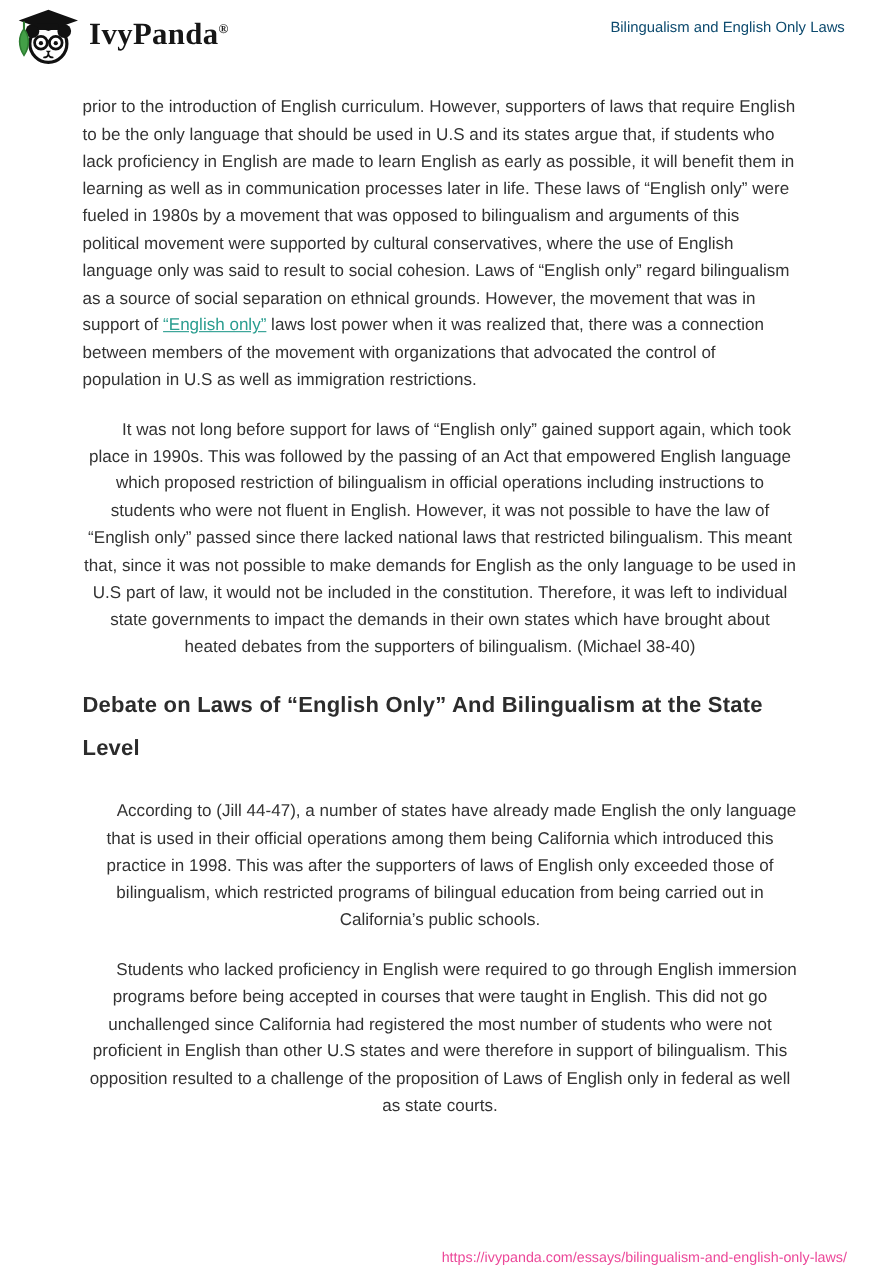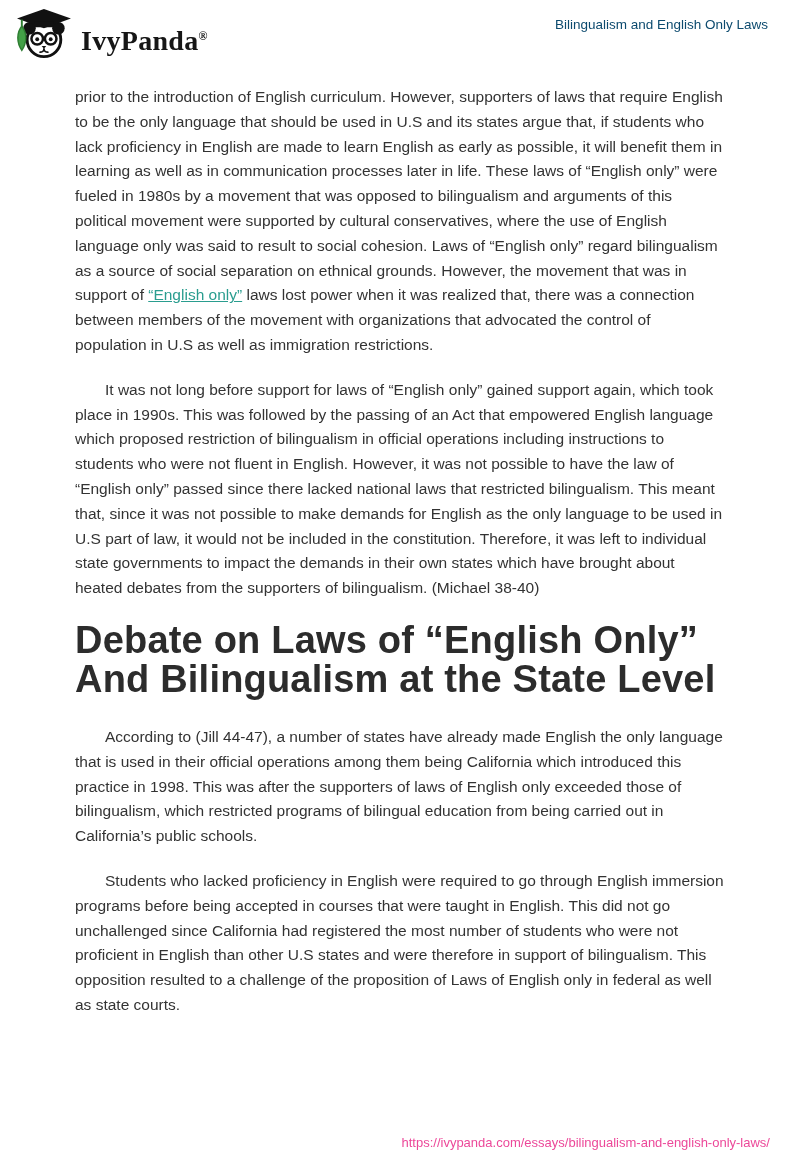--- a/index.html
+++ b/index.html
@@ -14,21 +14,20 @@
   }
   
   .header {
     display: flex;
     justify-content: space-between;
     align-items: flex-start;
     padding: 8px 32px 0 14px;
   }
   .brand {
     display: flex;
-    align-items: center;
     gap: 9px;
     cursor: pointer;
   }
   .brand-text {
     font-family: "Liberation Serif", serif;
     font-weight: 700;
     font-size: 28px;
     color: #161616;
     letter-spacing: 0.3px;
     line-height: 1;
@@ -48,28 +47,28 @@
   .content {
     padding: 21px 75px 0 75px;
     color: #333333;
   }
   .content p {
     font-size: 15.5px;
     line-height: 24.8px;
     margin: 0 0 20px 0;
     text-align: left;
   }
-  .content p.indent { text-indent: 30px; }
+  .content p.indent { text-indent: 30px; text-align: center; }
   a.inline-link {
     color: #2a9d8f;
     text-decoration: underline;
     cursor: pointer;
   }
   h2.section-heading {
-    font-size: 38px;
+    font-size: 20px;
     line-height: 39px;
     font-weight: 700;
     color: #2c2c2c;
     margin: 14px 0 26px 0;
     letter-spacing: 0.2px;
   }
   
   .footer-url {
     position: absolute;
     right: 30px;

